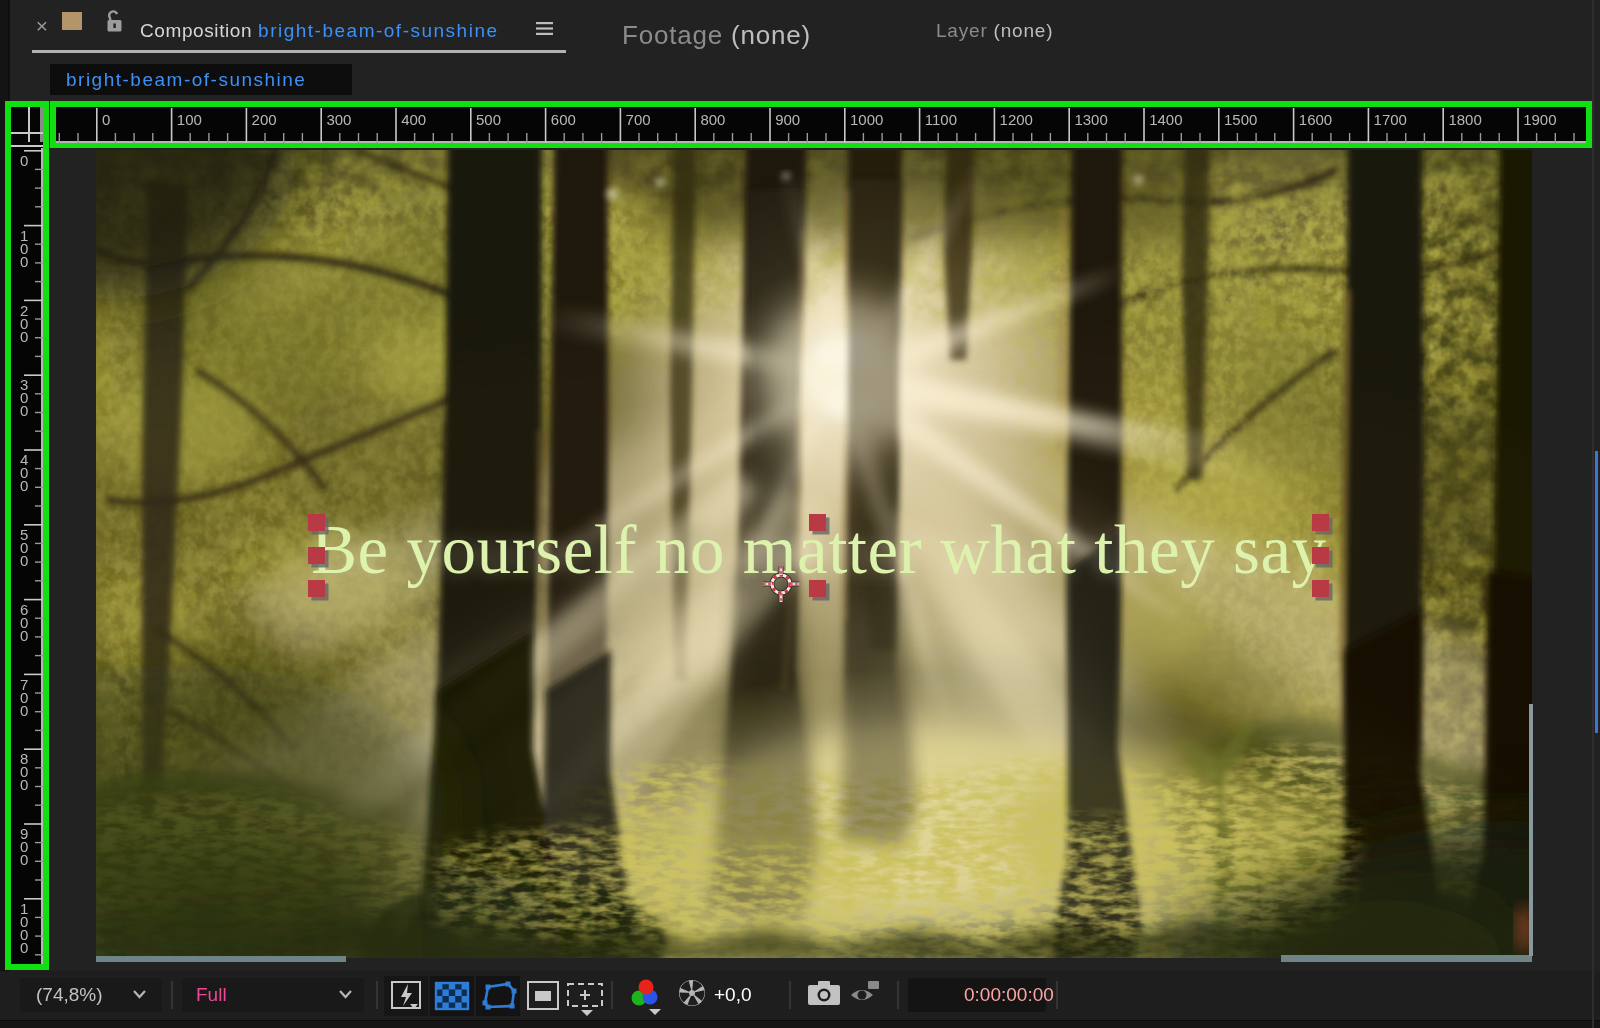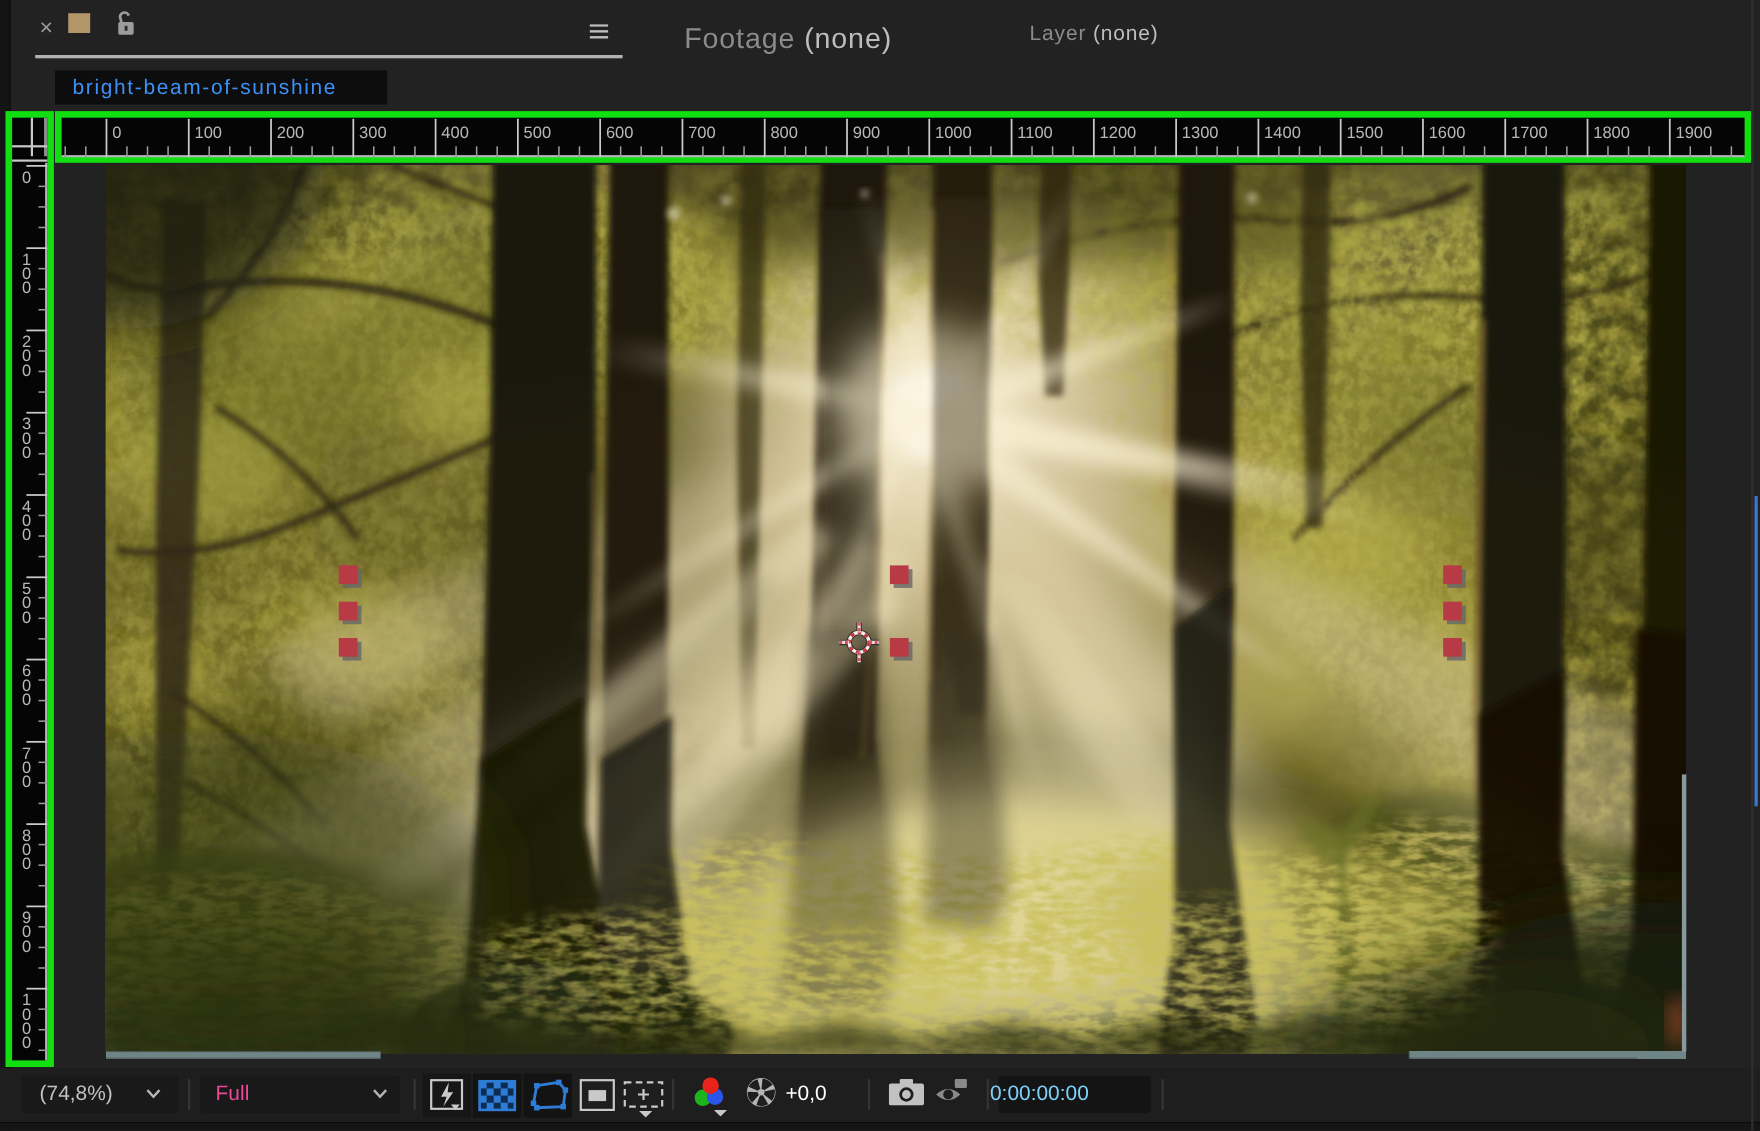--- a/index.html
+++ b/index.html
@@ -16,20 +16,21 @@
 
   <div class="abs" style="left:10px;top:0;width:1590px;height:62px;background:#222222;">
     <div class="abs" style="left:21px;top:15px;width:22px;height:22px;color:#9a9a9a;font-size:21px;line-height:22px;text-align:center;">×</div>
     <div class="abs" style="left:52px;top:12px;width:20px;height:18px;background:#b29569;"></div>
 
     <svg class="abs" style="left:94px;top:10px;" width="22" height="23" viewBox="0 0 22 23">
       <rect x="3.5" y="10" width="14" height="11.5" rx="1.5" fill="#9c9c9c"></rect>
       <path d="M6.5 10 V6.5 a4 4 0 0 1 8 0" fill="none" stroke="#9c9c9c" stroke-width="2.5" transform="rotate(-18 6.5 10)"></path>
       <rect x="9.3" y="13.5" width="2.6" height="4.5" fill="#2a2a2a"></rect>
     </svg>
+    <div class="abs" style="left:130px;top:20px;font-size:19px;color:#d6d6d6;letter-spacing:0.6px;">Composition <span style="color:#3d90f5;letter-spacing:1.5px;">bright-beam-of-sunshine</span></div>
 
     <svg class="abs" style="left:526px;top:22px;" width="17" height="14" viewBox="0 0 17 14">
       <rect x="0" y="0" width="17" height="2.2" fill="#bdbdbd"></rect>
         <rect x="0" y="5.4" width="17" height="2.2" fill="#bdbdbd"></rect>
         <rect x="0" y="10.8" width="17" height="2.2" fill="#bdbdbd"></rect>
     </svg>
     <div class="abs" style="left:22px;top:50px;width:534px;height:3px;background:#b2b2b2;"></div>
     <div class="abs" style="left:612px;top:20px;font-size:26px;color:#8b8b8b;letter-spacing:0.8px;">Footage <span style="color:#bdbdbd;">(none)</span></div>
     <div class="abs" style="left:926px;top:20px;font-size:19px;color:#8b8b8b;letter-spacing:0.8px;">Layer <span style="color:#bdbdbd;">(none)</span></div>
   </div>
@@ -618,33 +619,34 @@
       <circle cx="16" cy="14" r="4" fill="#c2c2c2"></circle>
     </svg>
 
     <svg class="abs" style="left:850px;top:8px;" width="30" height="28" viewBox="0 0 30 28">
       <path d="M1 16 Q12 6 23 16 Q12 26 1 16 Z" fill="#8a8a8a"></path>
       <circle cx="12" cy="16" r="4.5" fill="#1e1e1e"></circle>
       <rect x="18" y="2" width="11" height="8" rx="1" fill="#8a8a8a"></rect>
     </svg>
     <div class="abs" style="left:897px;top:10px;width:2px;height:28px;background:#343434;"></div>
     <div class="abs" style="left:908px;top:7px;width:138px;height:34px;background:#141414;border-radius:3px;"></div>
-    <div class="abs" style="left:900px;top:13px;font-size:19px;color:#7dd3fc;">0:00:00:00</div>
+    <div class="abs" style="left:964px;top:13px;font-size:19px;color:#fca5a5;">0:00:00:00</div>
     <div class="abs" style="left:1056px;top:10px;width:2px;height:28px;background:#343434;"></div>
   </div>
   <div class="abs" style="left:0;top:1020px;width:1600px;height:8px;background:#151515;border-top:1px solid #0b0b0b;"></div>
 
   <div class="abs" style="left:1592px;top:0;width:2px;height:1028px;background:#2e2e2e;"></div>
 
   <div class="abs" style="left:96px;top:956px;width:250px;height:6px;background:#6f8487;"></div>
   <div class="abs" style="left:1281px;top:955px;width:251px;height:7px;background:#6f8487;"></div>
   <div class="abs" style="left:1529px;top:704px;width:4px;height:252px;background:#87999c;"></div>
   <div class="abs" style="left:1595px;top:451px;width:3px;height:282px;background:#3b76d2;"></div>
 
   <div class="abs" id="textlayer" style="left:0;top:0;width:1600px;height:1028px;pointer-events:none;">
+    <div class="abs" id="quote" style="left:311px;top:500px;width:1016px;font-family:'Liberation Serif',serif;font-size:69px;line-height:100px;letter-spacing:0.55px;color:#ddf2ac;white-space:nowrap;text-shadow:0 0 18px rgba(255,255,240,0.35);">Be yourself no matter what they say</div>
 
     <svg class="abs" style="left:300px;top:505px;" width="1045" height="100" viewBox="0 0 1045 100">
       <g>
         <g fill="#666" opacity="0.8" transform="translate(3.5,3.5)">
           <rect x="8" y="9" width="17" height="17"></rect>
             <rect x="8" y="42" width="17" height="17"></rect>
             <rect x="8" y="75" width="17" height="17"></rect>
           <rect x="509" y="9" width="17" height="17"></rect>
             <rect x="509" y="75" width="17" height="17"></rect>
           <rect x="1012" y="9" width="17" height="17"></rect>

